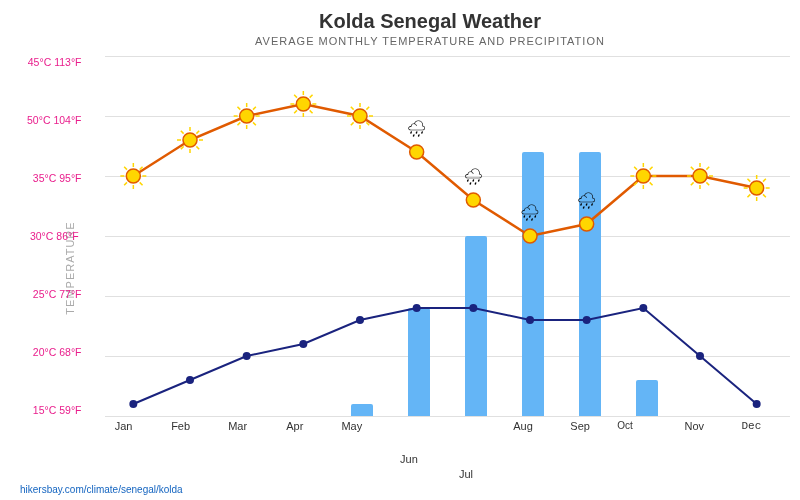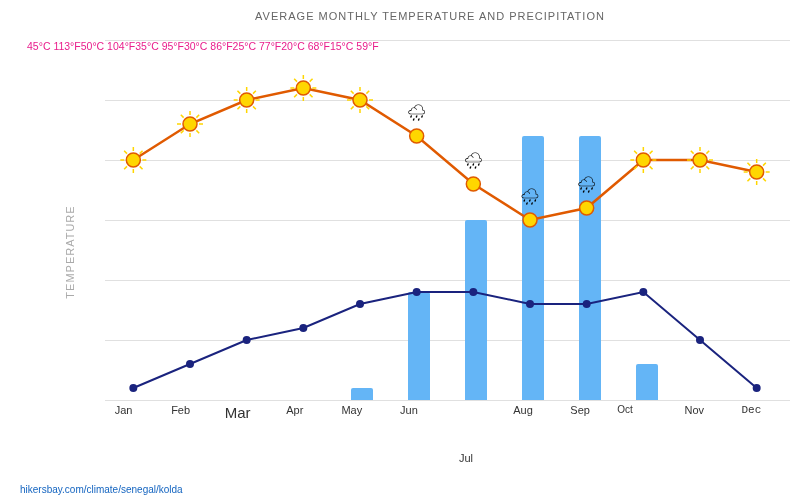--- a/index.html
+++ b/index.html
@@ -21,21 +21,21 @@
       font-size: 20px;
       color: #333;
       font-weight: bold;
       margin-bottom: 2px;
     }
     .subtitle {
       text-align: center;
       font-size: 11px;
       color: #666;
       letter-spacing: 1px;
-      margin-bottom: 18px;
+      margin-bottom: 9px;
     }
     .chart-area {
       position: relative;
       width: 100%;
       height: 360px;
       margin-left: 10px;
     }
     .grid-line {
       position: absolute;
       left: 0; right: 0;
@@ -73,27 +73,28 @@
       bottom: 5px;
       left: 20px;
       font-size: 10px;
       color: #1565c0;
     }
   </style>
 </head>
 <body>
 
 <div class="chart-container">
+  <h1 class="title">Kolda Senegal Weather</h1>
   <p class="subtitle">AVERAGE MONTHLY TEMPERATURE AND PRECIPITATION</p>
 
   <div style="position:relative; margin-left:15px;">
 
     <div style="position:absolute; left:-72px; top:50%; transform:translateY(-50%) rotate(-90deg); font-size:11px; color:#aaa; letter-spacing:1px; white-space:nowrap;">TEMPERATURE</div>
 
-    <div style="position:absolute; left:-68px; top:0; height:360px; display:flex; flex-direction:row; justify-content:space-between;">
+    <div style="position:absolute; left:-68px; top:0; height:360px; display:flex; flex-direction:column; justify-content:space-between;">
       <span style="font-size:10.5px; color:#e91e8c; text-align:right;">45°C 113°F</span>
       <span style="font-size:10.5px; color:#e91e8c; text-align:right;">50°C 104°F</span>
       <span style="font-size:10.5px; color:#e91e8c; text-align:right;">35°C 95°F</span>
       <span style="font-size:10.5px; color:#e91e8c; text-align:center;">30°C 86°F</span>
       <span style="font-size:10.5px; color:#e91e8c; text-align:right;">25°C 77°F</span>
       <span style="font-size:10.5px; color:#e91e8c; text-align:right;">20°C 68°F</span>
       <span style="font-size:10.5px; color:#e91e8c; text-align:right;">15°C 59°F</span>
     </div>
 
     <div class="chart-area" id="chartArea">
@@ -229,24 +230,24 @@
           <line x1="642.6666666666667" y1="132" x2="638.6666666666667" y2="132" stroke="#ffd600" stroke-width="1.5"></line>
           <line x1="645.3027056359878" y1="125.63603896932108" x2="642.4742785112417" y2="122.80761184457488" stroke="#ffd600" stroke-width="1.5"></line>
           <line x1="651.6666666666667" y1="123" x2="651.6666666666667" y2="119" stroke="#ffd600" stroke-width="1.5"></line>
           <line x1="658.0306276973457" y1="125.63603896932108" x2="660.8590548220918" y2="122.80761184457488" stroke="#ffd600" stroke-width="1.5"></line>
         </svg>
     </div>
 
     <div style="display:flex; justify-content:space-around; margin-top:4px;" id="x-axis-labels">
         <span style="font-size: 11px; color: rgb(51, 51, 51); width: 40px; text-align: center; display: inline-block;">Jan</span>
         <span style="font-size: 11px; color: rgb(51, 51, 51); width: 40px; text-align: center; display: inline-block;">Feb</span>
-        <span style="font-size: 15px; color: rgb(51, 51, 51); width: 40px; text-align: center; display: inline-block;">Mar</span>
+        <span style="font-size: 11px; color: rgb(51, 51, 51); width: 40px; text-align: center; display: inline-block;">Mar</span>
         <span style="font-size: 11px; color: rgb(51, 51, 51); width: 40px; text-align: center; display: inline-block;">Apr</span>
         <span style="font-size: 11px; color: rgb(51, 51, 51); width: 40px; text-align: center; display: inline-block;">May</span>
-        <span style="font-size: 11px; color: rgb(51, 51, 51); width: 40px; text-align: center; display: inline-block;">Jun</span>
+        <span style="font-size: 11px; color: rgb(51, 51, 51); width: 40px; text-align: center; display: inline-block; margin-top: 33px;">Jun</span>
         <span style="font-size: 11px; color: rgb(51, 51, 51); width: 40px; text-align: center; display: inline-block; margin-top: 48px;">Jul</span>
         <span style="font-size: 11px; color: rgb(51, 51, 51); width: 40px; text-align: center; display: inline-block;">Aug</span>
         <span style="font-size: 11px; color: rgb(51, 51, 51); width: 40px; text-align: center; display: inline-block;">Sep</span>
         <span style="font-size: 10px; color: rgb(51, 51, 51); width: 40px; text-align: left; display: inline-block;">Oct</span>
         <span style="font-size: 11px; color: rgb(51, 51, 51); width: 40px; text-align: center; display: inline-block;">Nov</span>
         <span style="font-size: 11px; color: rgb(51, 51, 51); width: 40px; text-align: center; display: inline-block; font-family: Liberation Mono, monospace;">Dec</span>
       </div>
   </div>
 
 

